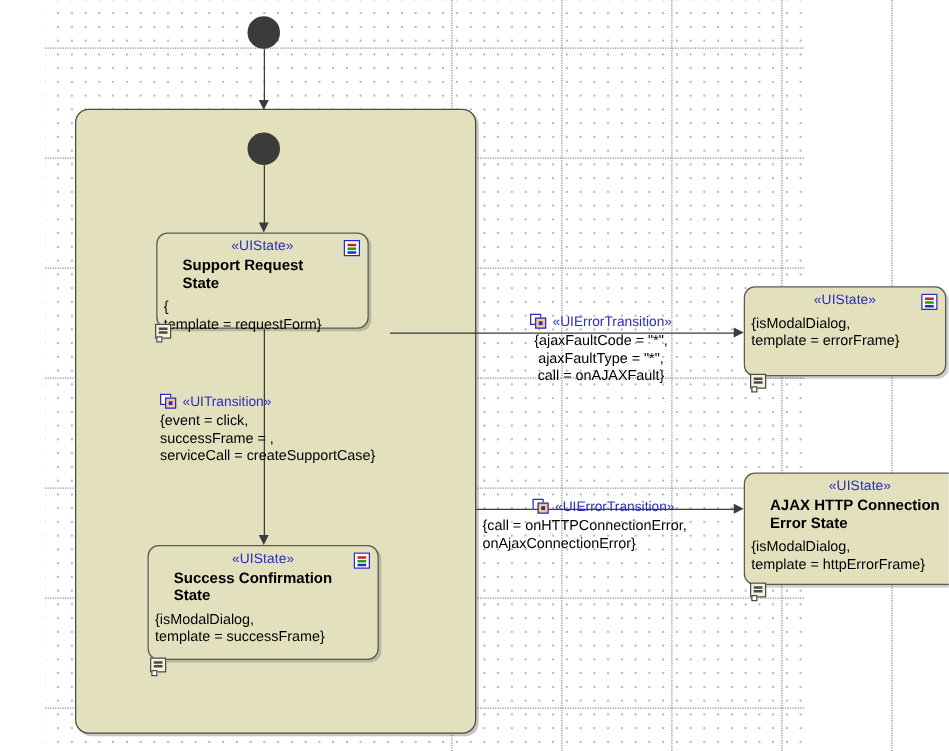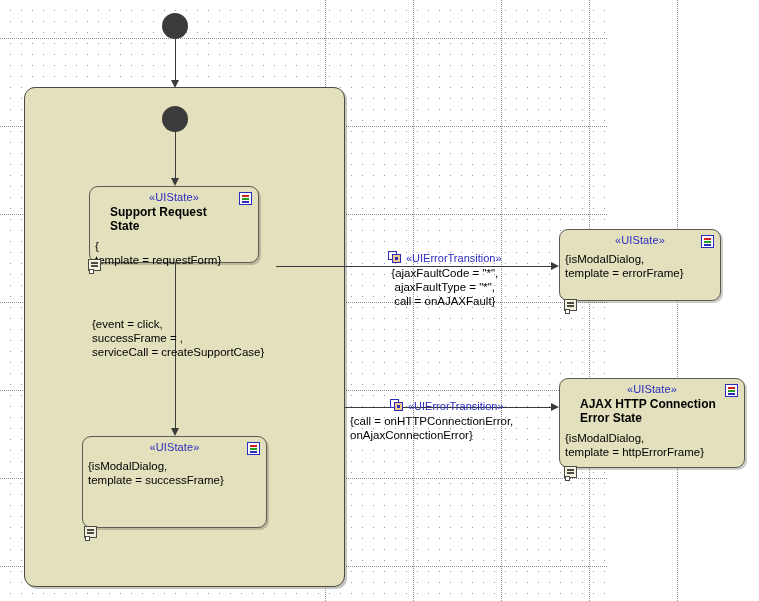--- a/index.html
+++ b/index.html
@@ -17,20 +17,21 @@
   #canvas {
     position: relative;
     width: 607px;
     height: 601px;
     background-color: #ffffff;
     background-image:
       radial-gradient(#9a9a9a 0.5px, transparent 0.6px),
       radial-gradient(#9a9a9a 0.5px, transparent 0.6px);
     background-size: 11px 11px, 11px 11px;
     background-position: 5px 5px, 5px 5px;
+    margin-left: 36px;
   }
 
   
   .grid-major-v, .grid-major-h {
     position: absolute;
     pointer-events: none;
   }
   .grid-major-v {
     top: 0;
     bottom: 0;
@@ -278,32 +279,41 @@
   </div>
   <div class="doc-icon" style="left:88px; top:259px;">
     <div class="sheet"></div>
       <div class="corner"></div>
   </div>
 
   <div class="edge-v" style="left:175px; top:263px; height:170px;"></div>
   <div class="arrow-down" style="left:170.5px; top:428px;"></div>
 
   <div class="transition-label" style="left:92px; top:315px;">
+    <div class="tl-head">
+      <span class="stack-icon">
+        <span class="sq-back"></span>
+          <span class="sq-front"></span>
+      </span>
+      <span class="tl-stereotype">«UITransition»</span>
+    </div>
     <div class="tl-body">{event = click,
 successFrame = ,
 serviceCall = createSupportCase}</div>
   </div>
 
   <div class="ui-state" id="success-confirmation-state" style="left:82px; top:436px; width:185px; height:92px;">
     <div class="state-badge">
       <i></i>
         <i></i>
         <i></i>
     </div>
     <div class="stereotype">«UIState»</div>
+    <div class="state-name">Success Confirmation
+State</div>
     <div class="state-body">{isModalDialog,
 template = successFrame}</div>
   </div>
   <div class="doc-icon" style="left:84px; top:526px;">
     <div class="sheet"></div>
       <div class="corner"></div>
   </div>
 
   <div class="ui-state" id="ajax-error-state" style="left:559px; top:229px; width:162px; height:72px;">
     <div class="state-badge">

